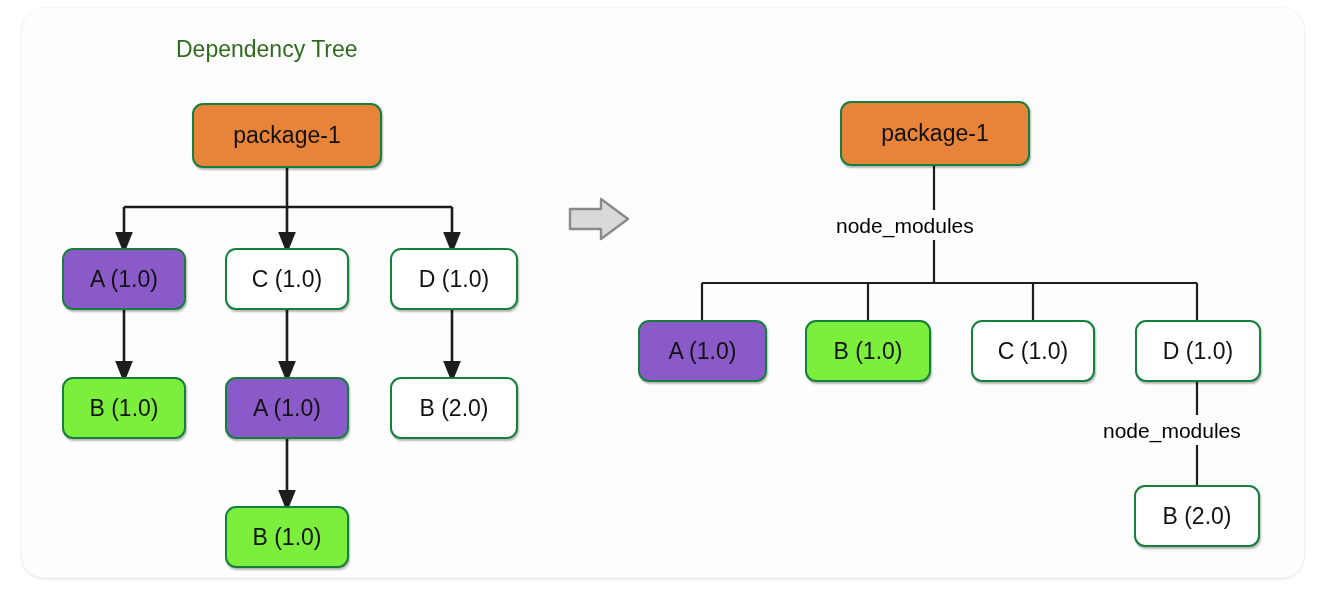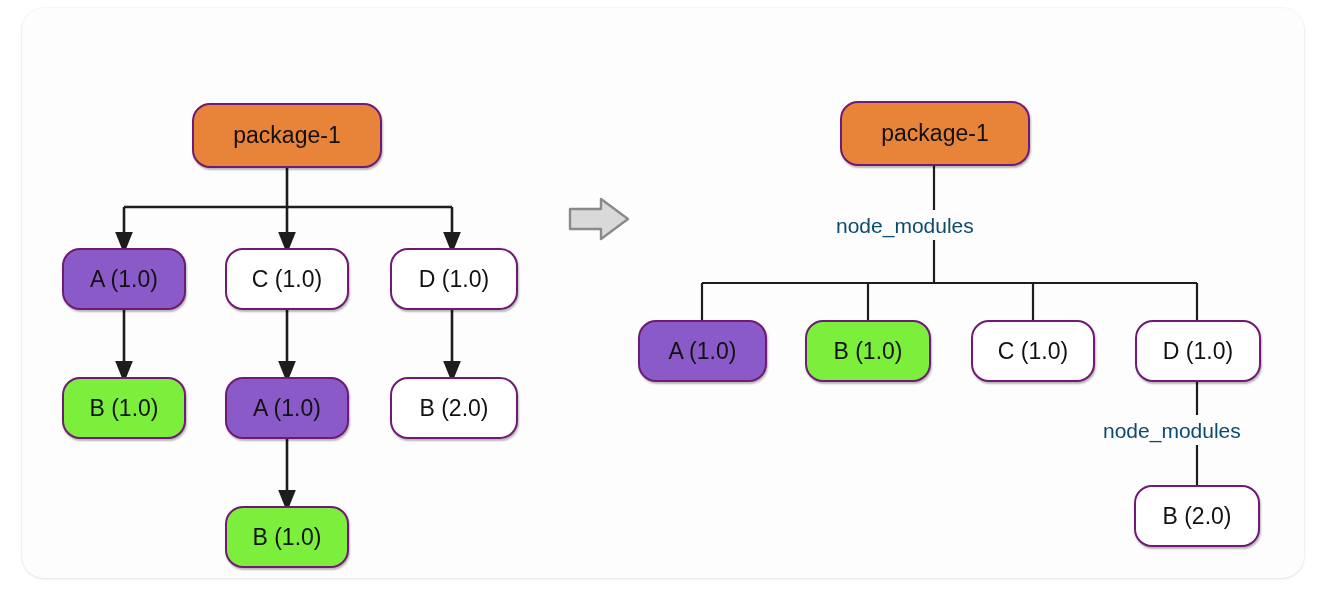--- a/index.html
+++ b/index.html
@@ -35,36 +35,36 @@
   .panel-title {
     position: absolute;
     font-size: 23px;
     color: #2E6B1E;
     white-space: nowrap;
     font-family: "Liberation Sans", sans-serif;
   }
   .node {
     position: absolute;
     box-sizing: border-box;
-    border: 2px solid #701a75;
-    border-radius: 18px;
+    border: 2px solid #15803d;
+    border-radius: 11px;
     display: flex;
     align-items: center;
     justify-content: center;
     font-size: 23px;
     color: #111111;
     background: #ffffff;
     box-shadow: 1px 2px 2px rgba(0,0,0,0.28);
     white-space: nowrap;
     font-family: "Liberation Sans", sans-serif;
   }
   .nm-label {
     position: absolute;
     font-size: 21px;
-    color: #0c4a6e;
+    color: #000000;
     white-space: nowrap;
     font-family: "Liberation Sans", sans-serif;
   }
 </style>
 </head>
 <body>
 
 <div id="stage">
   <div id="card"></div>
 
@@ -108,20 +108,21 @@
       <path d="M1197,382 L1197,415"></path>
 
       <path d="M1197,445 L1197,485"></path>
     </g>
 
     <g>
       <path d="M570,209 L601,209 L601,199 L628,219 L601,239 L601,229 L570,229 z" fill="#d9d9d9" stroke="#8a8a8a" stroke-width="2.4" stroke-linejoin="round"></path>
     </g>
   </svg>
 
+  <div class="panel-title" style="left:176px; top:36px;">Dependency Tree</div>
 
   <div class="node" style="left:192px; top:103px; width:190px; height:65px; background:#E8833A;">package-1</div>
 
   <div class="node" style="left:62px; top:248px; width:124px; height:62px; background:#8A5BC8;">A (1.0)</div>
   <div class="node" style="left:225px; top:248px; width:124px; height:62px; background:#ffffff;">C (1.0)</div>
   <div class="node" style="left:390px; top:248px; width:128px; height:62px; background:#ffffff;">D (1.0)</div>
 
   <div class="node" style="left:62px; top:377px; width:124px; height:62px; background:#7CEE3C;">B (1.0)</div>
   <div class="node" style="left:225px; top:377px; width:124px; height:62px; background:#8A5BC8;">A (1.0)</div>
   <div class="node" style="left:390px; top:377px; width:128px; height:62px; background:#ffffff;">B (2.0)</div>

